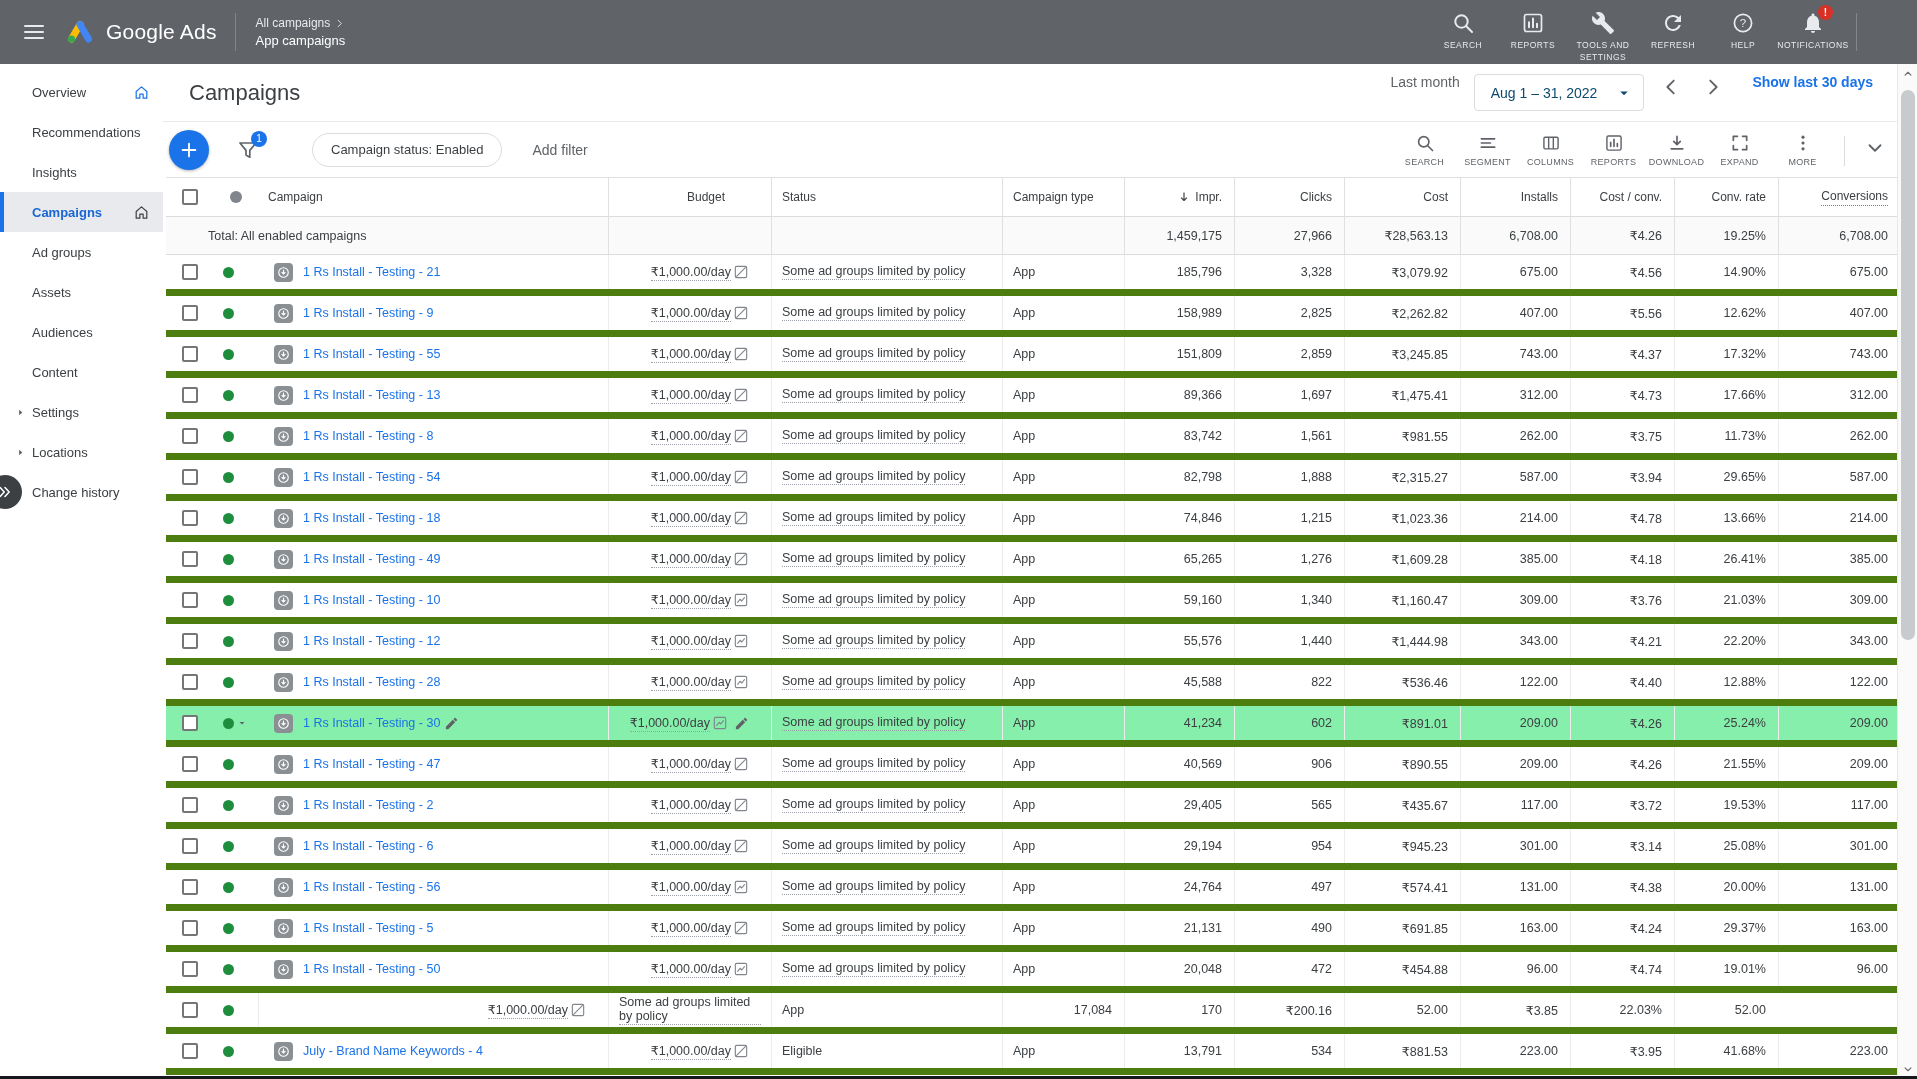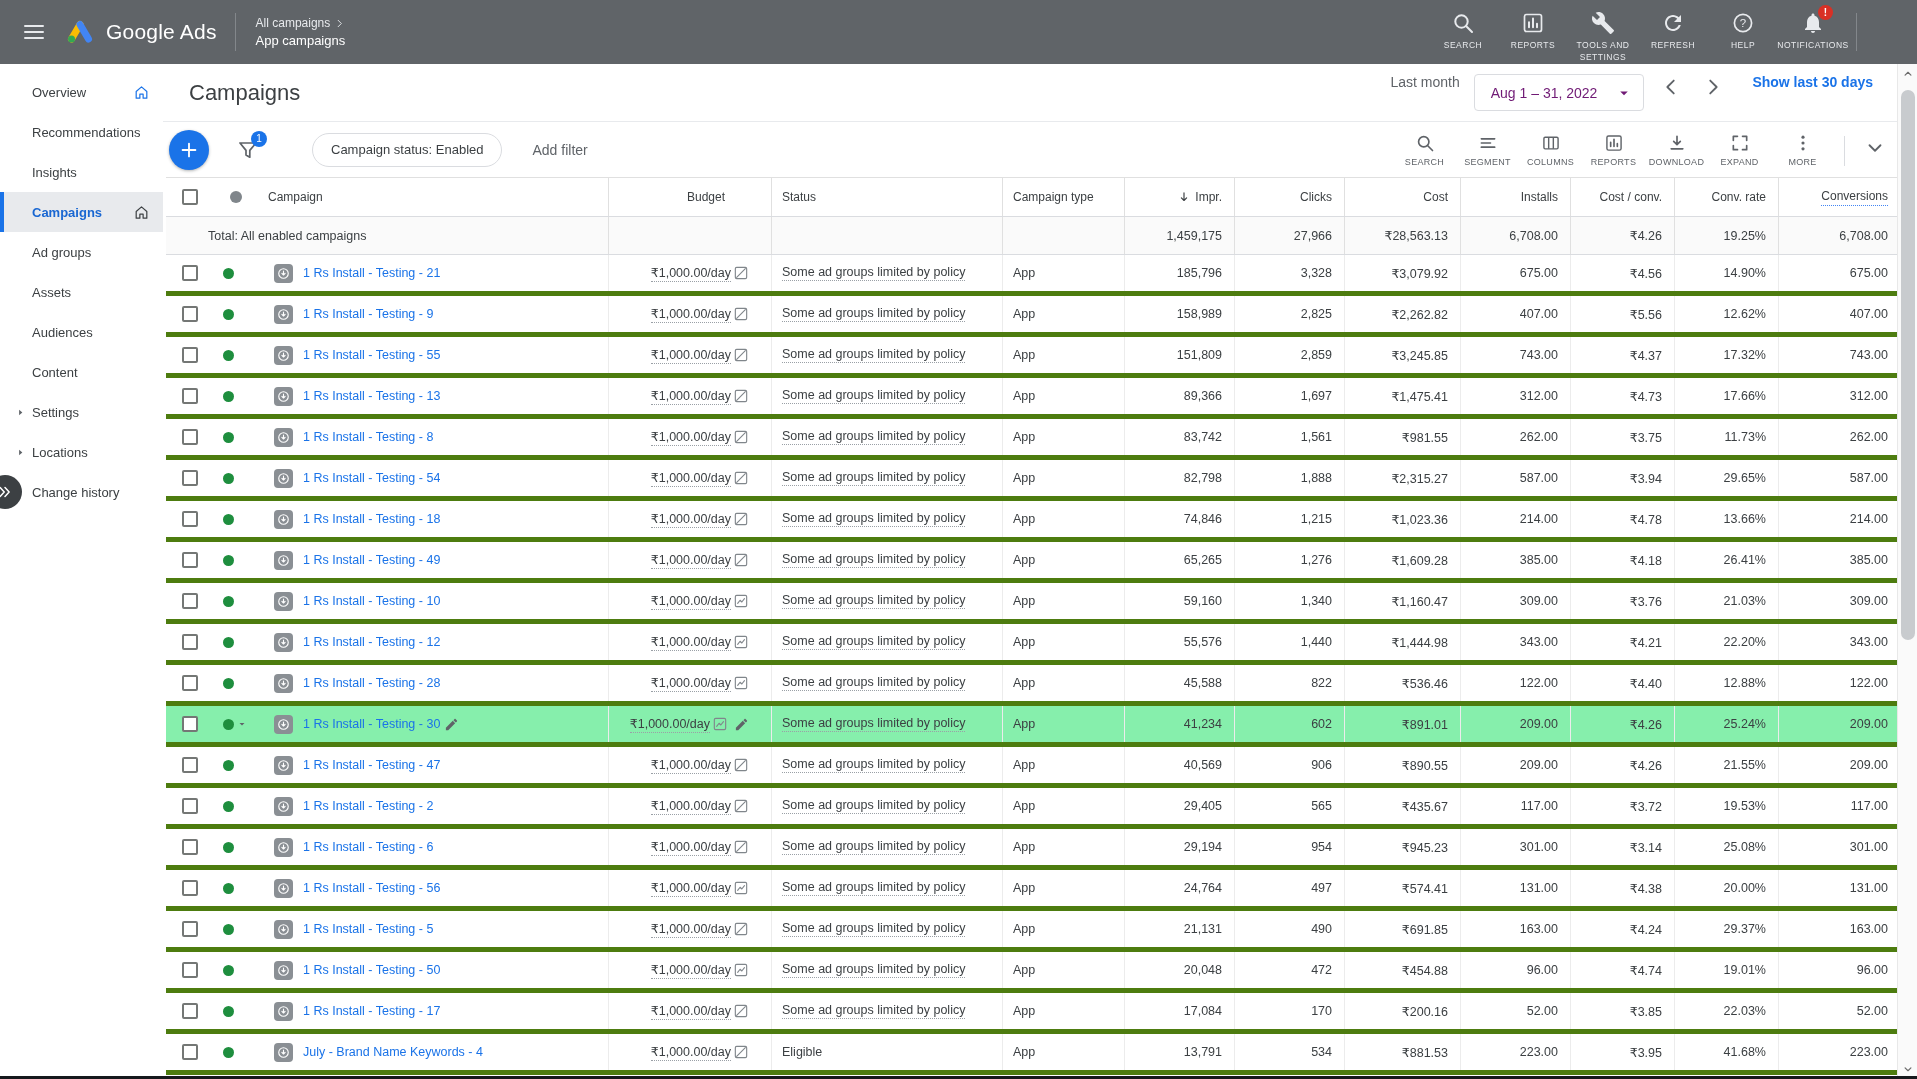--- a/index.html
+++ b/index.html
@@ -48,21 +48,21 @@
                  justify-content:center; cursor:pointer; z-index:5; }
 
   .main { flex:1; position:relative; }
   .title-row { height:58px; display:flex; align-items:center; padding-left:26px; padding-right:44px;
                border-bottom:1px solid #e8eaed; }
   h1 { font-size:22px; font-weight:normal; color:#3c4043; }
   .date-controls { margin-left:auto; display:flex; }
   .date-label { font-size:14px; color:#5f6368; margin-right:14px; }
   .date-select { height:37px; min-width:160px; border:1px solid #dadce0; border-radius:4px;
                  display:flex; align-items:center; justify-content:space-between; gap:18px;
-                 padding:0 10px 0 16px; font-size:14px; color:#701a75; cursor:pointer; background:#fff; }
+                 padding:0 10px 0 16px; font-size:14px; color:#0c4a6e; cursor:pointer; background:#fff; }
   .nav-btn { width:26px; height:26px; color:#5f6368; background:none; border:none; cursor:pointer; margin-left:16px; }
   .show-link { font-size:14px; font-weight:bold; color:#1a73e8; margin-left:24px; cursor:pointer; white-space:nowrap; }
 
   .filter-row { height:55px; display:flex; align-items:center; padding-left:3px; padding-right:24px; }
   .fab { width:40px; height:40px; border-radius:50%; background:#1a73e8; color:#fff; border:none;
          display:flex; align-items:center; justify-content:center; cursor:pointer;
          box-shadow:0 1px 3px rgba(60,64,67,.4); margin-left:3px; }
   .funnel-wrap { position:relative; margin-left:27px; width:24px; height:24px; color:#5f6368; cursor:pointer; }
   .funnel-badge { position:absolute; top:-7px; right:-7px; width:16px; height:16px; border-radius:50%;
                   background:#1a73e8; color:#fff; font-size:10px;
@@ -76,21 +76,21 @@
           color:#5f6368; cursor:pointer; }
   .tool .lbl { font-size:9px; letter-spacing:.3px; }
   .tool-sep { width:1px; height:30px; background:#dadce0; margin:2px 12px 0 10px; }
   .collapse-btn { width:36px; height:36px; color:#5f6368; background:none; border:none; cursor:pointer;
                   display:flex; align-items:center; justify-content:center; margin-top:-4px; }
 
   
   .table { margin-left:3px; width:1734px; border-top:1px solid #e0e0e0; color:#3c4043; }
   .trow { display:grid;
           grid-template-columns:48px 44px 350px 163px 231px 122px 110px 110px 116px 110px 104px 104px 122px;
-          align-items:stretch; height:41px; border-bottom:5px solid #4d7c0f; font-size:12.5px; }
+          align-items:stretch; height:41px; border-bottom:7px solid #4d7c0f; font-size:12.5px; }
   .trow.thead  { height:39px; border-bottom:1px solid #dadce0; font-size:12px; }
   .trow.ttotal { height:38px; background:#fafafa; border-bottom:1px solid #dadce0; }
   .trow.hover  { background:#86efac; }
   .cell { display:flex; align-items:center; padding:0 10px; min-width:0; }
   .cell.bl { border-left:1px solid #ececec; }
   .thead .cell.bl { border-left:1px solid #e0e0e0; }
   .ttotal .cell.bl { border-left:1px solid #e0e0e0; }
   .cell.num { justify-content:flex-end; padding-right:12px; white-space:nowrap; }
   .cell.center { justify-content:center; }
   .cb { width:16px; height:16px; border:2px solid #747775; border-radius:2px; background:#fff;
@@ -1087,29 +1087,20 @@
           <div class="cell num bl">19.01%</div>
           <div class="cell num bl">96.00</div>
         </div>
         <div class="trow">
           <div class="cell center">
             <span class="cb"></span>
           </div>
           <div class="cell" style="padding-left:9px">
             <span class="gdot"></span>
           </div>
-          <div class="cell" style="padding-left:16px">
-            <span class="appic">
-              <svg class="ic" viewBox="0 0 24 24" width="15" height="15">
-                <circle cx="12" cy="12" r="7.6" stroke="#fff" stroke-width="1.8" fill="none"></circle>
-                <path d="M12 8.2v6M9.4 11.8l2.6 2.6 2.6-2.6" stroke="#fff" stroke-width="1.8" fill="none" stroke-linecap="round" stroke-linejoin="round"></path>
-              </svg>
-            </span>
-            <span class="cname">1 Rs Install - Testing - 17</span>
-          </div>
           <div class="cell budget bl">
             <span class="dotted">₹1,000.00/day</span>
             <span class="chartic">
               <svg class="ic" viewBox="0 0 24 24" width="16" height="16">
                 <rect x="3.5" y="3.5" width="17" height="17" rx="2" class="s17f"></rect>
                 <path d="M5.5 18.5l13-13" class="s17f"></path>
               </svg>
             </span>
           </div>
           <div class="cell bl">

